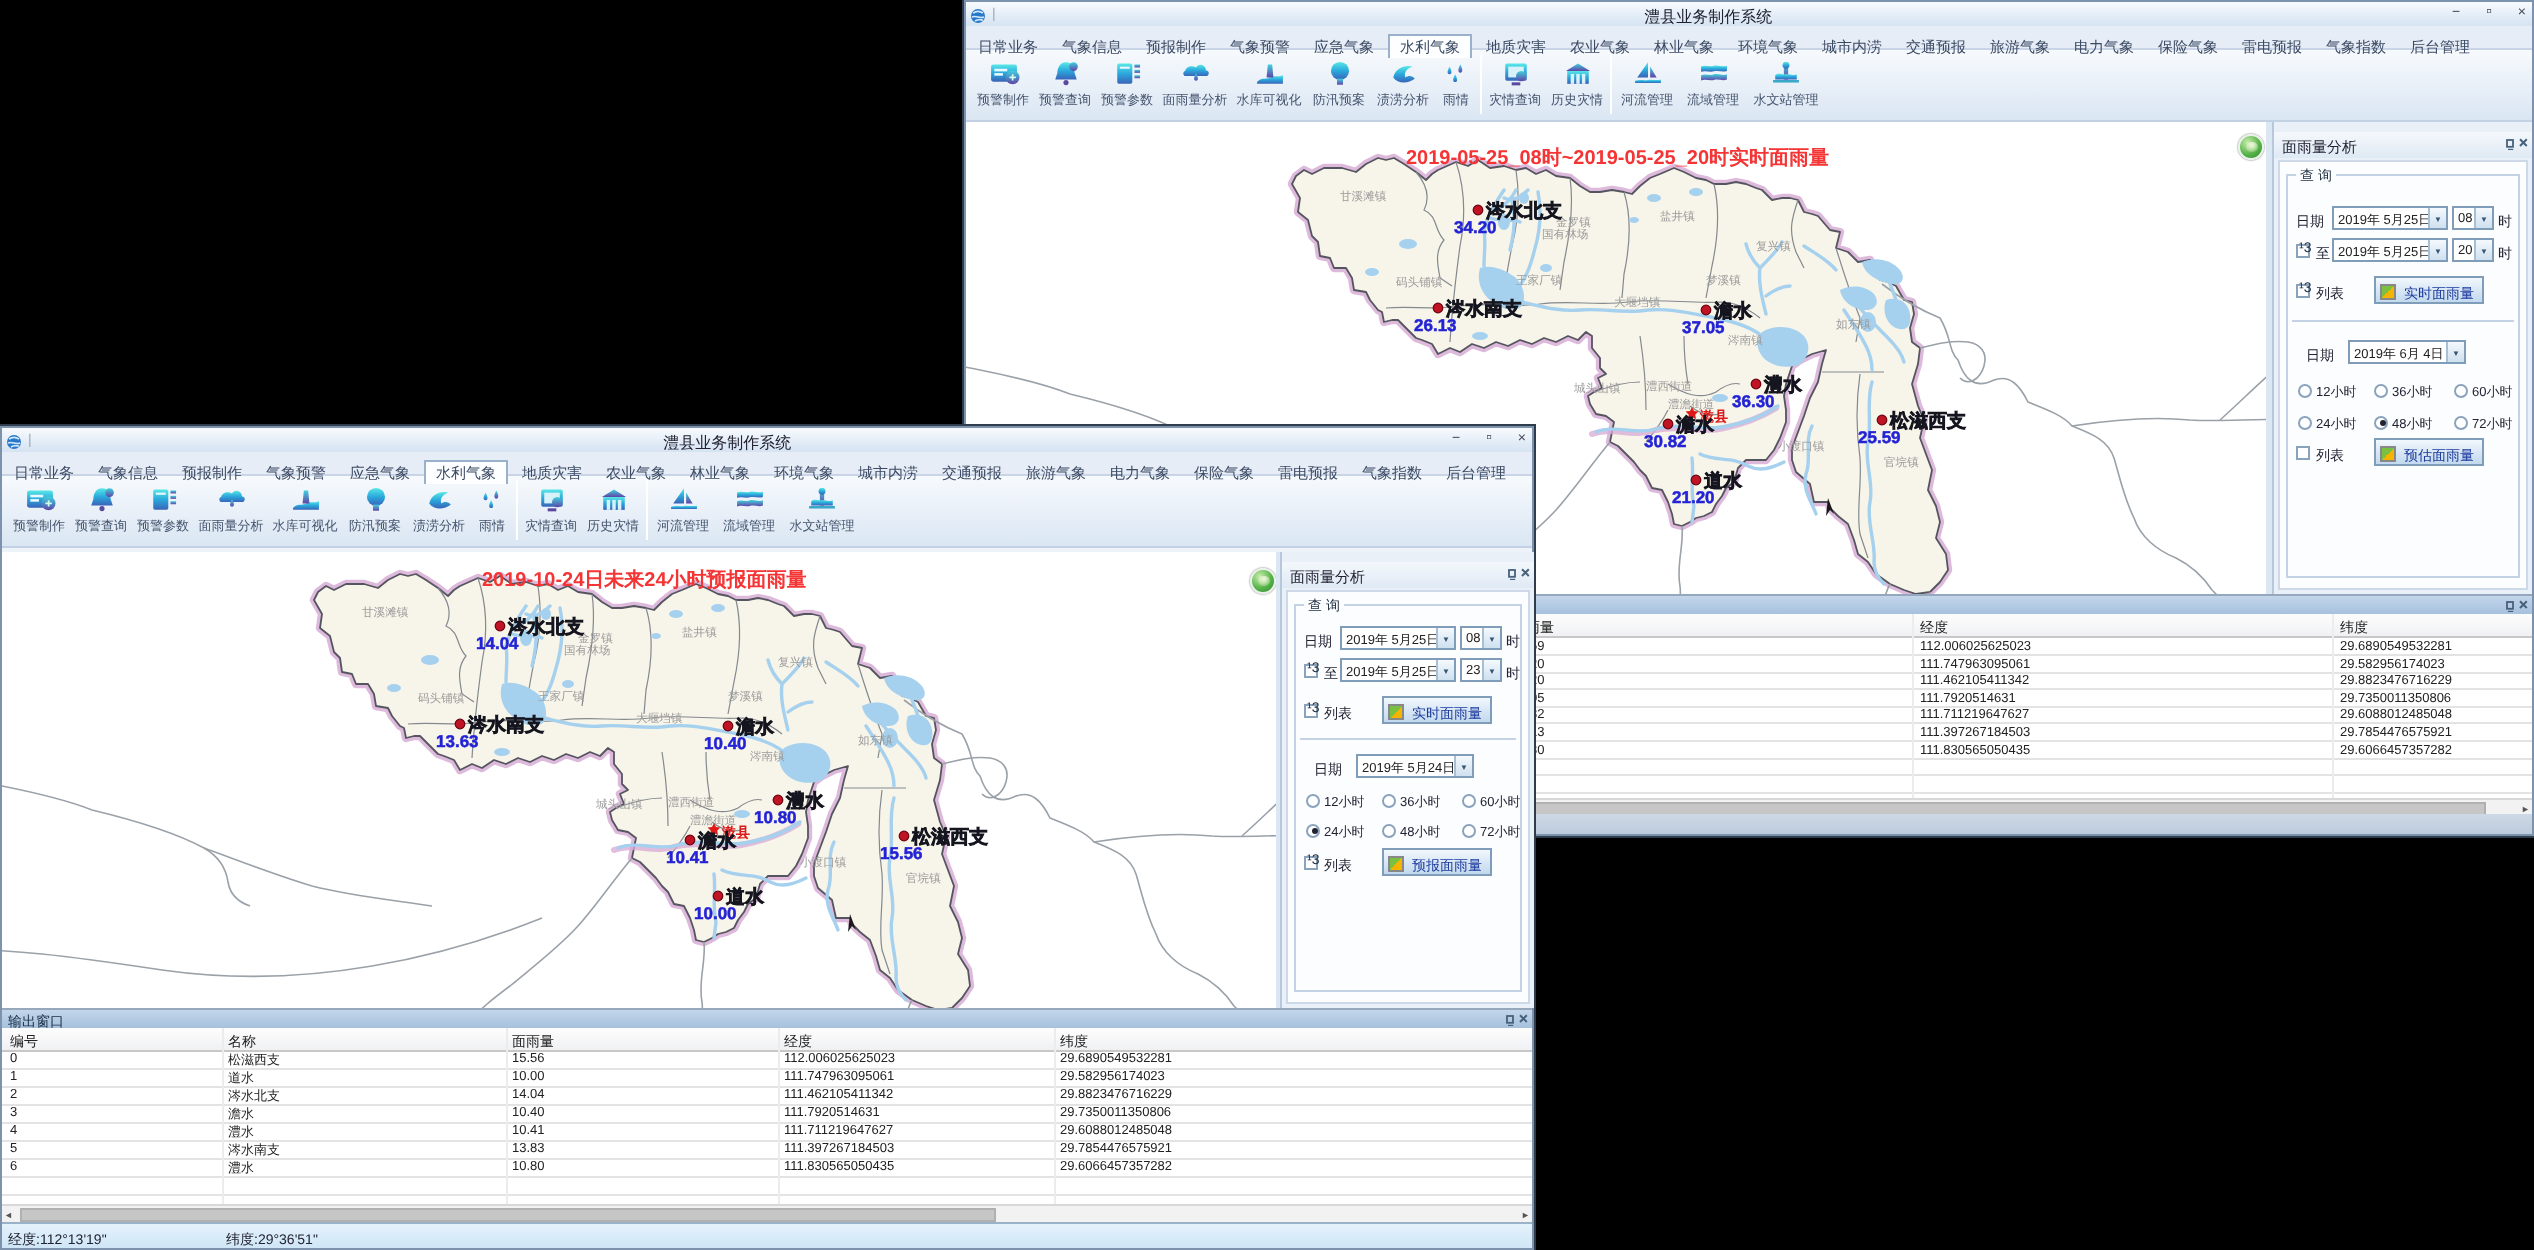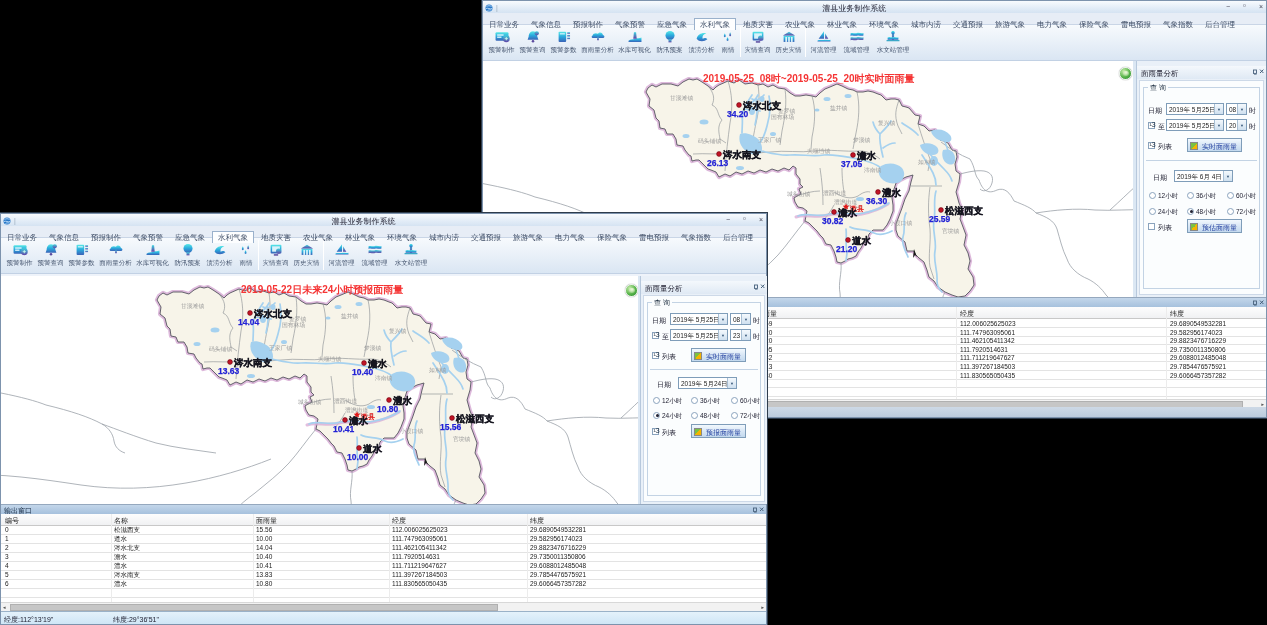--- a/index.html
+++ b/index.html
@@ -674,21 +674,21 @@
         <circle cx="344" cy="419" r="2.4" fill="#c01425" stroke="#6d000e" stroke-width="0.6"></circle>
         <text x="348" y="422.5" font-size="9.5" fill="#15151f" stroke="#15151f" stroke-width="0.35" font-weight="bold">澹水</text>
         <text x="332" y="430.5" font-size="8.5" fill="#2323d5" stroke="#2323d5" stroke-width="0.25" font-weight="bold">10.41</text>
         <circle cx="358" cy="447" r="2.4" fill="#c01425" stroke="#6d000e" stroke-width="0.6"></circle>
         <text x="362" y="450.5" font-size="9.5" fill="#15151f" stroke="#15151f" stroke-width="0.35" font-weight="bold">道水</text>
         <text x="346" y="458.5" font-size="8.5" fill="#2323d5" stroke="#2323d5" stroke-width="0.25" font-weight="bold">10.00</text>
         <circle cx="451" cy="417" r="2.4" fill="#c01425" stroke="#6d000e" stroke-width="0.6"></circle>
         <text x="455" y="420.5" font-size="9.5" fill="#15151f" stroke="#15151f" stroke-width="0.35" font-weight="bold">松滋西支</text>
         <text x="439" y="428.5" font-size="8.5" fill="#2323d5" stroke="#2323d5" stroke-width="0.25" font-weight="bold">15.56</text>
       </svg>
-      <div class="mtitle" style="left:240px;top:7px">2019-05-22日未来24小时预报面雨量</div>
+      <div class="mtitle" style="left:240px;top:7px">2019-10-24日未来24小时预报面雨量</div>
       <div class="gbtn" style="left:624px;top:8px"></div>
     </div>
     <div class="split" style="left:637px;top:62px;width:2px;height:228px"></div>
     <div class="pnl" style="left:639px;top:62px;width:127px;height:228px">
       <div class="pnlh">面雨量分析<svg width="11" height="6" viewBox="0 0 11 6" style="position:absolute;right:2px;top:3px">
           <rect x="0.5" y="1" width="3" height="3.4" fill="none" stroke="#47617c" stroke-width="0.9"></rect>
           <path d="M1,5.8 L3.6,5.8" stroke="#47617c" stroke-width="0.8"></path>
           <path d="M7,0.6 L10.4,4 M10.4,0.6 L7,4" stroke="#47617c" stroke-width="1"></path>
         </svg></div>
       <div class="pbody">

